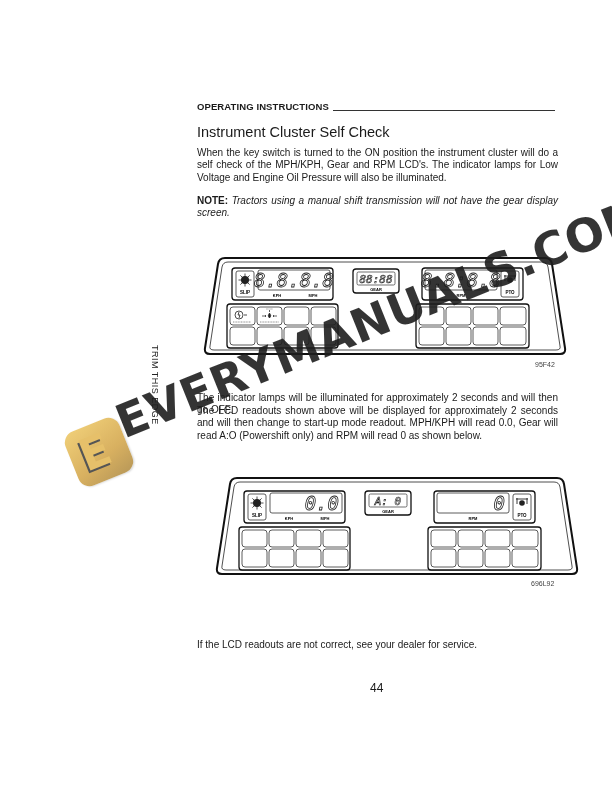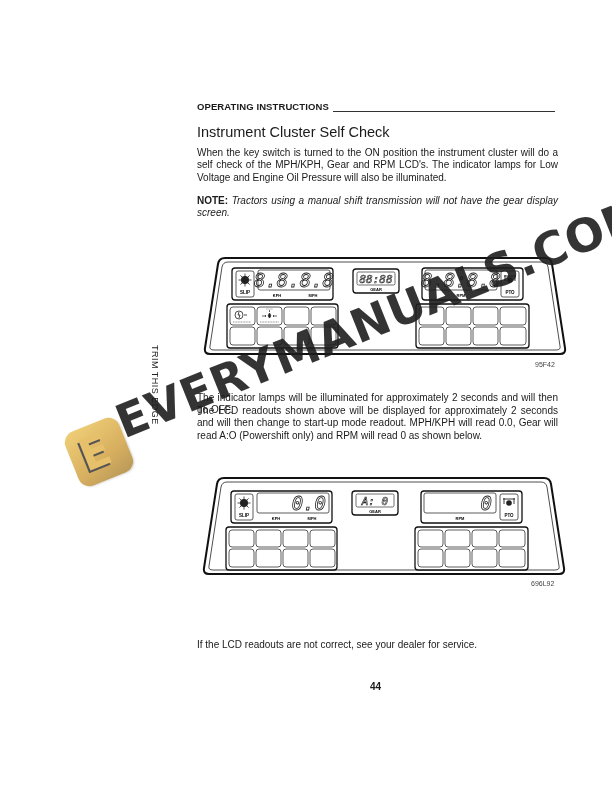--- a/index.html
+++ b/index.html
@@ -1,35 +1,35 @@
 <!DOCTYPE html>
 <html><head>
 <meta charset="utf-8">
 <style>
   html, body { margin: 0; padding: 0; background: #ffffff; }
   body { width: 612px; height: 792px; position: relative; overflow: hidden;
          font-family: "Liberation Sans", sans-serif; color: #1a1a1a; }
   .page { position: absolute; left: 0; top: 0; width: 612px; height: 792px; }
 
   .section-header { position: absolute; left: 197px; top: 101px; width: 358px;
-    display: flex; align-items: center; font-weight: bold; font-size: 9.5px; letter-spacing: 0.1px; }
+    display: flex; align-items: flex-start; font-weight: bold; font-size: 9.5px; letter-spacing: 0.1px; }
   .section-header .rule { flex: 1; border-bottom: 0.8px solid #333; margin-left: 4px; height: 9px; }
 
   .title { position: absolute; left: 197px; top: 124px; font-size: 14.5px; font-weight: normal; }
 
   .para { position: absolute; left: 197px; width: 361px; font-size: 10px; line-height: 12.3px;
     text-align: justify; text-align-last: left; }
   .note b { font-weight: bold; font-style: normal; }
   .note i { font-style: italic; }
 
   .trim { position: absolute; left: 150px; top: 345px; writing-mode: vertical-rl;
     font-size: 9px; letter-spacing: 0.5px; color: #222; }
 
   .fig-id { position: absolute; font-size: 7px; color: #444; }
-  .page-num { position: absolute; left: 370px; top: 681px; font-size: 10px; font-weight: bold; }
+  .page-num { position: absolute; left: 370px; top: 681px; font-size: 12px; }
 
   
   .cluster { position: absolute; }
   .cluster svg { display: block; }
   .lcd-text { font-family: "DejaVu Sans Mono", monospace; font-style: italic; }
   .wm-logo { position: absolute; left: 70px; top: 423px; width: 58px; height: 58px;
     border-radius: 12px; transform: rotate(-22deg);
     background: linear-gradient(160deg, #f0cf78 0%, #d8b060 60%, #b89858 100%);
     box-shadow: 1px 1px 2px rgba(0,0,0,0.15); }
   .wm-logo-glyph { position: absolute; left: 10px; top: 2px; font-size: 44px; font-weight: bold;
@@ -134,21 +134,21 @@
         <rect x="270" y="73" width="25" height="18" rx="3"></rect>
           <rect x="297" y="73" width="26" height="18" rx="3"></rect>
       </g>
     </svg>
   </div>
   <div class="fig-id" style="left:535px; top:361px;">95F42</div>
 
   <div class="para" style="top:392px;">The indicator lamps will be illuminated for approximately 2 seconds and will then go OFF.</div>
   <div class="para" style="top:405px;">The LCD readouts shown above will be displayed for approximately 2 seconds and will then change to start-up mode readout. MPH/KPH will read 0.0, Gear will read A:O (Powershift only) and RPM will read 0 as shown below.</div>
 
-  <div class="cluster" style="left:202px; top:474px;">
+  <div class="cluster" style="left:215px; top:474px;">
     <svg width="364" height="104" viewBox="0 0 364 104">
       <path d="M22 4 L342 4 Q348 4 349 10 L362 94 Q363 100 357 100 L7 100 Q1 100 2 94 L15 10 Q16 4 22 4 Z" fill="#fff" stroke="#111" stroke-width="2"></path>
       <path d="M25 8 L339 8 Q344 8 345 13 L357 92 Q358 96 353 96 L11 96 Q6 96 7 92 L19 13 Q20 8 25 8 Z" fill="none" stroke="#222" stroke-width="0.8"></path>
 
       <rect x="29" y="17" width="101" height="32" rx="3" fill="#fff" stroke="#111" stroke-width="1.3"></rect>
       <rect x="33" y="20" width="18" height="26" rx="2" fill="#fff" stroke="#333" stroke-width="0.8"></rect>
       <circle cx="42" cy="29" r="4" fill="#222"></circle>
       <g stroke="#222" stroke-width="0.8">
         <line x1="42" y1="22.5" x2="42" y2="35.5"></line>
           <line x1="35.5" y1="29" x2="48.5" y2="29"></line>

